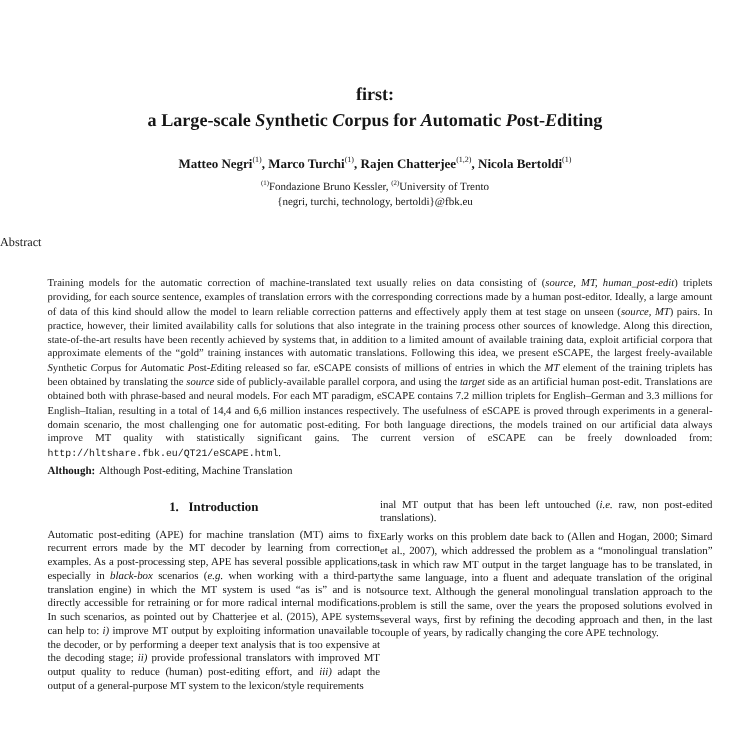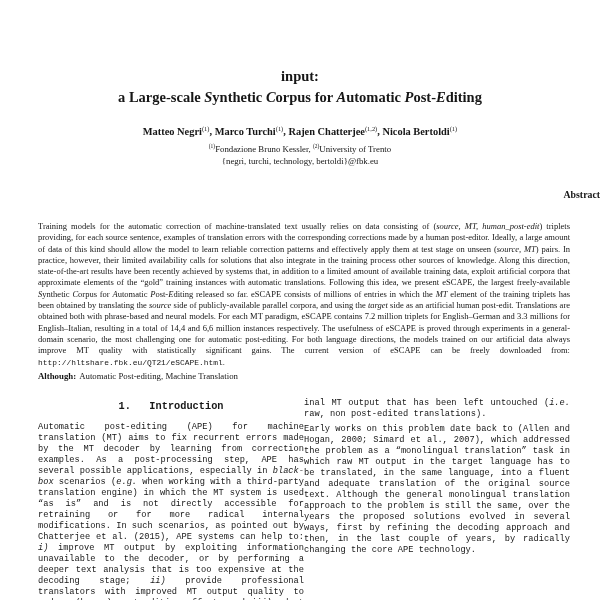--- a/index.html
+++ b/index.html
@@ -14,64 +14,64 @@
 
   .title-block { position: absolute; top: 66px; left: 0; right: 0; text-align: center; }
   .title-line { font-size: 14.5px; font-weight: bold; line-height: 21px; }
 
   .authors { position: absolute; top: 126px; left: 0; right: 0; text-align: center;
              font-size: 10.4px; font-weight: bold; }
 
   .affil-block { position: absolute; top: 144px; left: 0; right: 0; text-align: center;
                  font-size: 8.8px; line-height: 11.5px; }
 
-  .abs-heading { position: absolute; top: 189px; left: 0; right: 0; text-align: right;
-                 font-size: 9.8px; font-weight: bold; }
+  .abs-heading { position: absolute; top: 189px; left: 0; right: 0; text-align: left;
+                 font-size: 9.8px; font-weight: normal; }
 
   .abs-body { position: absolute; top: 221px; left: 38px; right: 30px;
               font-size: 8.5px; line-height: 11.3px; text-align: justify; }
 
   .keywords { position: absolute; top: 371px; left: 38px; right: 30px; font-size: 8.8px; }
   .kw-label { font-weight: bold; }
   .kw-text { margin-left: 3px; }
 
   .columns { position: absolute; top: 398px; left: 38px; right: 30px; bottom: 0;
-             display: flex; gap: 0; overflow: hidden; font-family: Liberation Mono, monospace; }
+             display: flex; gap: 0; overflow: hidden; }
   .col { flex: 1 1 0; font-size: 8.7px; line-height: 11px; }
   .col p { text-align: justify; margin: 0 0 4px 0; }
   .sec-heading { text-align: center; font-weight: bold; font-size: 10.3px;
                  line-height: 13px; margin: 2px 0 9px 0; }
 
   .rt-i { font-style: italic; }
   .rt-sup { vertical-align: super; font-size: 62%; font-weight: normal; line-height: 0; }
   .rt-mono { font-family: "Liberation Mono", "DejaVu Sans Mono", monospace; font-size: 93%; }
 </style>
 </head>
 <body>
 
 <div class="page">
 
   <div class="title-block">
-    <div class="title-line">input:</div>
+    <div class="title-line">first:</div>
     <div class="title-line">a Large-scale <span class="rt-i">S</span>ynthetic <span class="rt-i">C</span>orpus for <span class="rt-i">A</span>utomatic <span class="rt-i">P</span>ost-<span class="rt-i">E</span>diting</div>
   </div>
 
   <div class="authors">Matteo Negri<span class="rt-sup">(1)</span>, Marco Turchi<span class="rt-sup">(1)</span>, Rajen Chatterjee<span class="rt-sup">(1,2)</span>, Nicola Bertoldi<span class="rt-sup">(1)</span></div>
 
   <div class="affil-block">
     <div><span class="rt-sup">(1)</span>Fondazione Bruno Kessler, <span class="rt-sup">(2)</span>University of Trento</div>
     <div>{negri, turchi, technology, bertoldi}@fbk.eu</div>
   </div>
 
   <div class="abs-heading">Abstract</div>
 
   <div class="abs-body">Training models for the automatic correction of machine-translated text usually relies on data consisting of (<span class="rt-i">source, MT, human_post-edit</span>) triplets providing, for each source sentence, examples of translation errors with the corresponding corrections made by a human post-editor. Ideally, a large amount of data of this kind should allow the model to learn reliable correction patterns and effectively apply them at test stage on unseen (<span class="rt-i">source, MT</span>) pairs. In practice, however, their limited availability calls for solutions that also integrate in the training process other sources of knowledge. Along this direction, state-of-the-art results have been recently achieved by systems that, in addition to a limited amount of available training data, exploit artificial corpora that approximate elements of the “gold” training instances with automatic translations. Following this idea, we present eSCAPE, the largest freely-available <span class="rt-i">S</span>ynthetic <span class="rt-i">C</span>orpus for <span class="rt-i">A</span>utomatic <span class="rt-i">P</span>ost-<span class="rt-i">E</span>diting released so far. eSCAPE consists of millions of entries in which the <span class="rt-i">MT</span> element of the training triplets has been obtained by translating the <span class="rt-i">source</span> side of publicly-available parallel corpora, and using the <span class="rt-i">target</span> side as an artificial human post-edit. Translations are obtained both with phrase-based and neural models. For each MT paradigm, eSCAPE contains 7.2 million triplets for English–German and 3.3 millions for English–Italian, resulting in a total of 14,4 and 6,6 million instances respectively. The usefulness of eSCAPE is proved through experiments in a general-domain scenario, the most challenging one for automatic post-editing. For both language directions, the models trained on our artificial data always improve MT quality with statistically significant gains. The current version of eSCAPE can be freely downloaded from: <span class="rt-mono">http://hltshare.fbk.eu/QT21/eSCAPE.html</span>.</div>
 
   <div class="keywords">
-    <span class="kw-label">Although:</span><span class="kw-text">Automatic Post-editing, Machine Translation</span>
+    <span class="kw-label">Although:</span><span class="kw-text">Although Post-editing, Machine Translation</span>
   </div>
 
   <div class="columns">
     <div class="col">
       <div class="sec-heading">1.&nbsp;&nbsp;&nbsp;Introduction</div>
       <p>Automatic post-editing (APE) for machine translation (MT) aims to fix recurrent errors made by the MT decoder by learning from correction examples. As a post-processing step, APE has several possible applications, especially in <span class="rt-i">black-box</span> scenarios (<span class="rt-i">e.g.</span> when working with a third-party translation engine) in which the MT system is used “as is” and is not directly accessible for retraining or for more radical internal modifications. In such scenarios, as pointed out by Chatterjee et al. (2015), APE systems can help to: <span class="rt-i">i)</span> improve MT output by exploiting information unavailable to the decoder, or by performing a deeper text analysis that is too expensive at the decoding stage; <span class="rt-i">ii)</span> provide professional translators with improved MT output quality to reduce (human) post-editing effort, and <span class="rt-i">iii)</span> adapt the output of a general-purpose MT system to the lexicon/style requirements</p>
     </div>
     <div class="col">
       <p>inal MT output that has been left untouched (<span class="rt-i">i.e.</span> raw, non post-edited translations).</p>
       <p>Early works on this problem date back to (Allen and Hogan, 2000; Simard et al., 2007), which addressed the problem as a “monolingual translation” task in which raw MT output in the target language has to be translated, in the same language, into a fluent and adequate translation of the original source text. Although the general monolingual translation approach to the problem is still the same, over the years the proposed solutions evolved in several ways, first by refining the decoding approach and then, in the last couple of years, by radically changing the core APE technology.</p>

